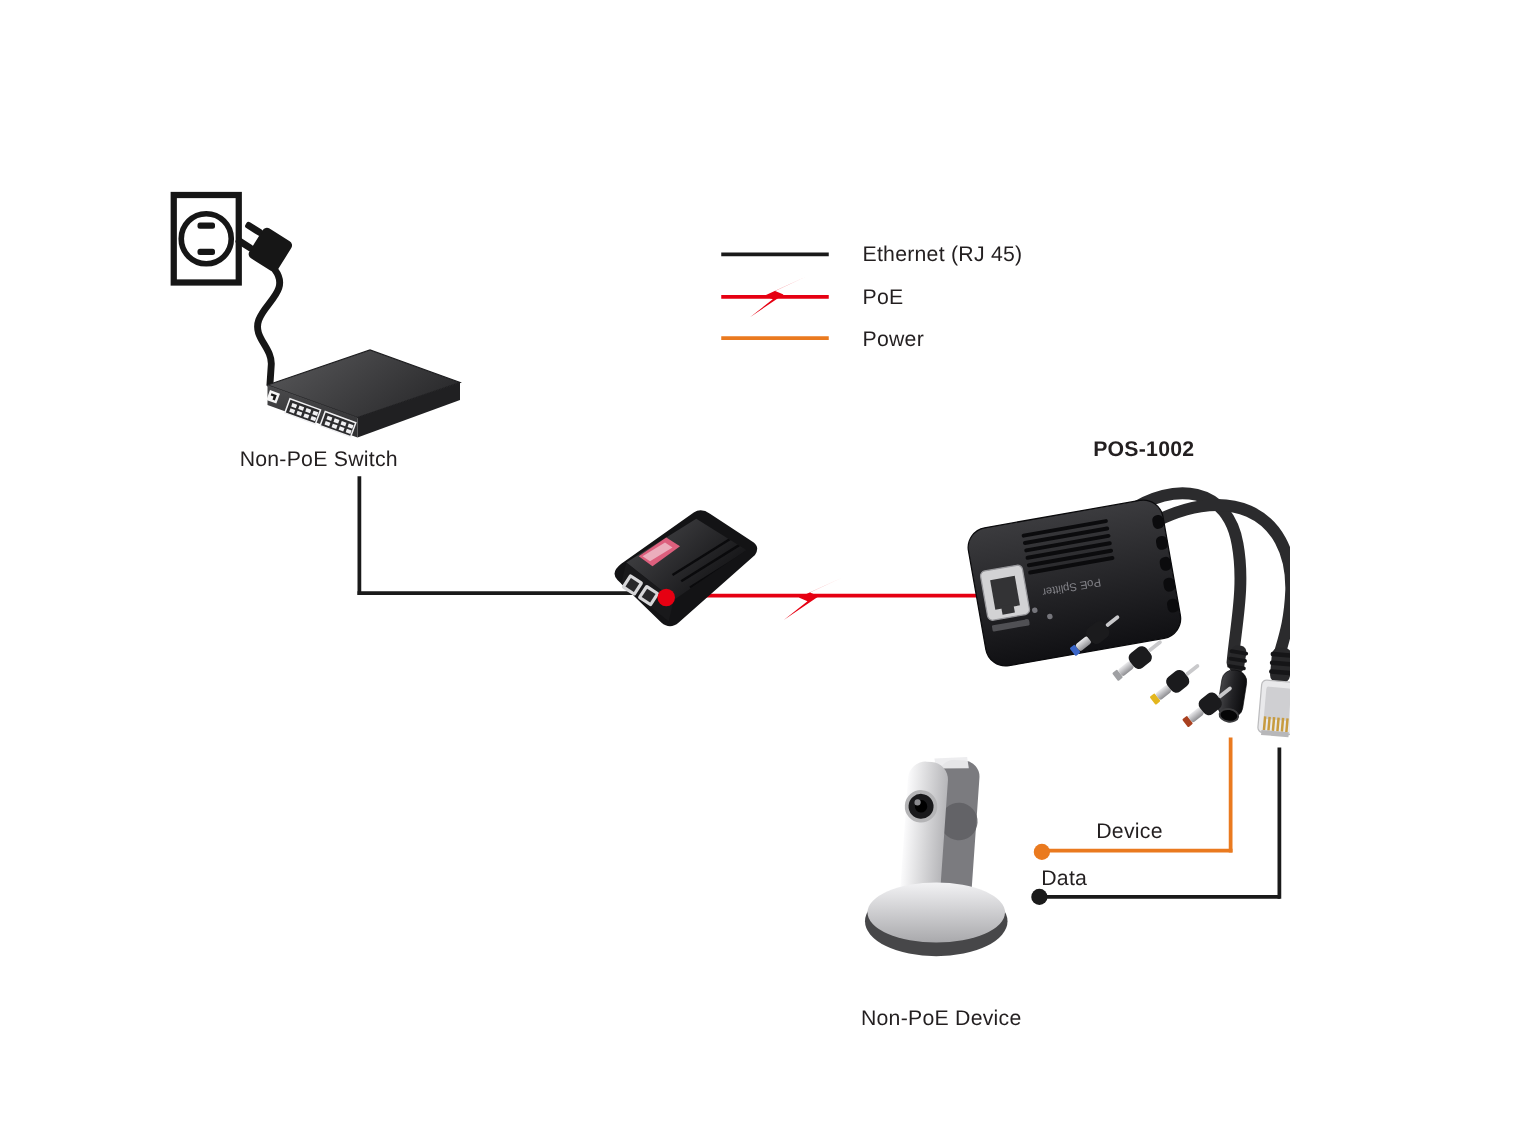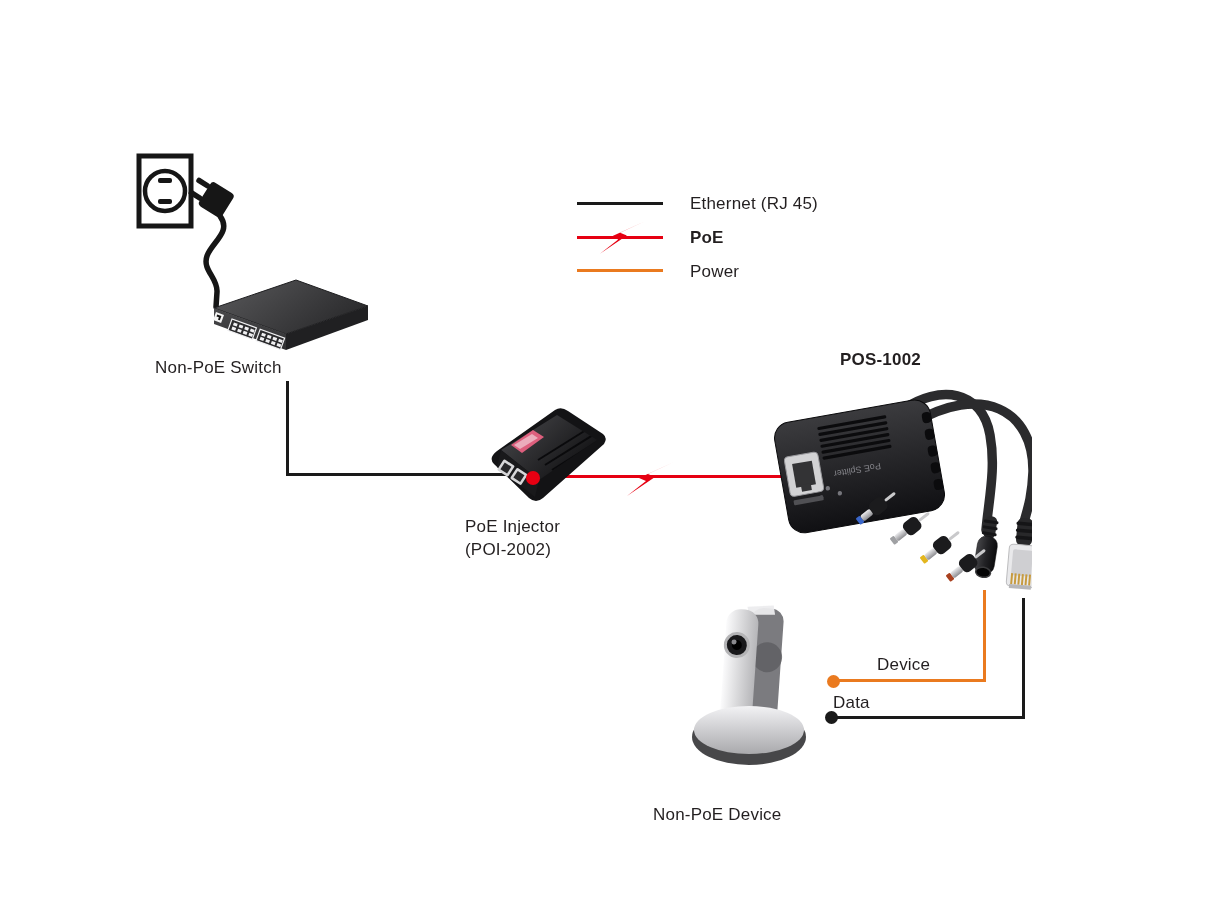--- a/index.html
+++ b/index.html
@@ -4,21 +4,21 @@
 <style>
   html,body{margin:0;padding:0;background:#ffffff;}
   #canvas{
     position:relative;width:1032px;height:913px;background:#ffffff;overflow:hidden;
     font-family:"Liberation Sans",sans-serif;color:#231f20;
   }
   .caption{
     position:absolute;font-size:17px;line-height:22px;color:#231f20;
     letter-spacing:.2px;white-space:nowrap;
   }
-  .caption.center{text-align:left;}
+  .caption.center{text-align:center;}
   .caption.bold{font-weight:bold;}
   .hline,.vline{position:absolute;}
   .eth{background:#1a1a1a;}
   .poe{background:#e60012;}
   .oth{background:#ea7a1f;}
   .dot{position:absolute;border-radius:50%;}
   .dot.orange{background:#ea7a1f;}
   .dot.black{background:#1a1a1a;}
   svg{position:absolute;overflow:visible;}
 </style>
@@ -28,21 +28,21 @@
 <div id="canvas">
 
   <div class="hline eth" style="left:577px;top:202px;width:86px;height:3px;"></div>
   <div class="hline poe" style="left:577px;top:236px;width:86px;height:3px;"></div>
   <svg style="left:600px;top:221px;" width="46" height="33" viewBox="0 0 48 34">
     <polygon points="47,0 21,12 28,15 0,34 19,19 12,16" fill="#e60012"></polygon>
   </svg>
   <div class="hline oth" style="left:577px;top:269px;width:86px;height:3px;"></div>
 
   <div class="caption" style="left:690px;top:193px;">Ethernet (RJ 45)</div>
-  <div class="caption" style="left:690px;top:227px;font-weight:bold;">PoE</div>
+  <div class="caption" style="left:690px;top:227px;">PoE</div>
   <div class="caption" style="left:690px;top:261px;">Power</div>
 
   <svg style="left:128px;top:146px;" width="185" height="165" viewBox="0 0 185 165">
     <path d="M92,70 C104,86 84,96 79,110 C74,124 90,132 89,146 L88,161" fill="none" stroke="#161616" stroke-width="5.5" stroke-linecap="round"></path>
     <rect x="11" y="10" width="52" height="70" fill="#ffffff" stroke="#161616" stroke-width="5"></rect>
     <circle cx="37" cy="45" r="20" fill="#ffffff" stroke="#161616" stroke-width="4.5"></circle>
     <rect x="30" y="32" width="14" height="5" rx="2" fill="#161616"></rect>
     <rect x="30" y="53" width="14" height="5" rx="2" fill="#161616"></rect>
     <g transform="translate(87,53) rotate(32)">
       <rect x="-12" y="-14" width="27" height="28" rx="4" fill="#161616"></rect>
@@ -119,24 +119,20 @@
     <polygon points="36,42 58,27 69,34 47,50" fill="#dd5f7d"></polygon>
     <polygon points="39,42 57,31 63,35 45,46" fill="#f6edf0" opacity="0.55"></polygon>
     <g transform="translate(29,56) rotate(33)">
       <rect x="0" y="0" width="13" height="13" rx="1.5" fill="#d7d7d9"></rect>
       <rect x="2.5" y="2.5" width="8" height="8" fill="#28282a"></rect>
       <rect x="15.5" y="0" width="13" height="13" rx="1.5" fill="#d7d7d9"></rect>
       <rect x="18" y="2.5" width="8" height="8" fill="#28282a"></rect>
     </g>
     <circle cx="58" cy="75" r="7" fill="#e60012"></circle>
   </svg>
-  <div class="caption center" style="left:465px;top:516px;width:160px;line-height:22.5px;">
-    <div>PoE Injector</div>
-    <div>(POI-2002)</div>
-  </div>
 
   <svg style="left:627px;top:462px;" width="48" height="34" viewBox="0 0 48 34">
     <polygon points="47,0 21,12 28,15 0,34 19,19 12,16" fill="#e60012"></polygon>
   </svg>
 
   <div class="caption center bold" style="left:840px;top:349px;width:150px;">POS-1002</div>
 
   <svg style="left:760px;top:380px;" width="310" height="230" viewBox="0 0 310 230">
     <defs>
       <linearGradient id="splitTop" x1="0" y1="0" x2="0" y2="1">

